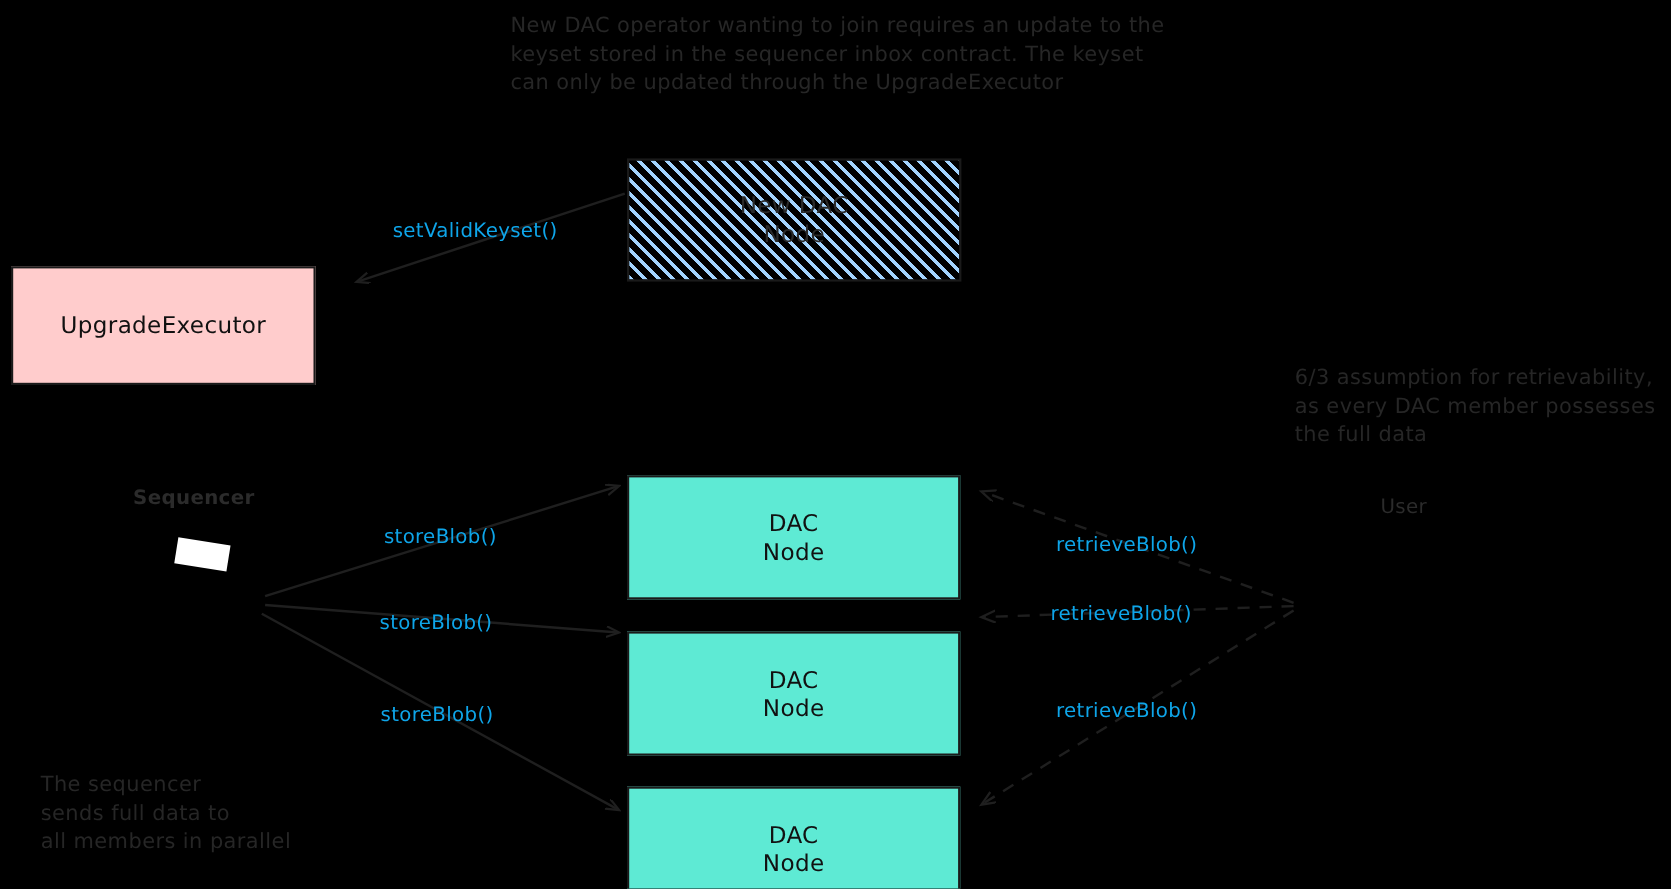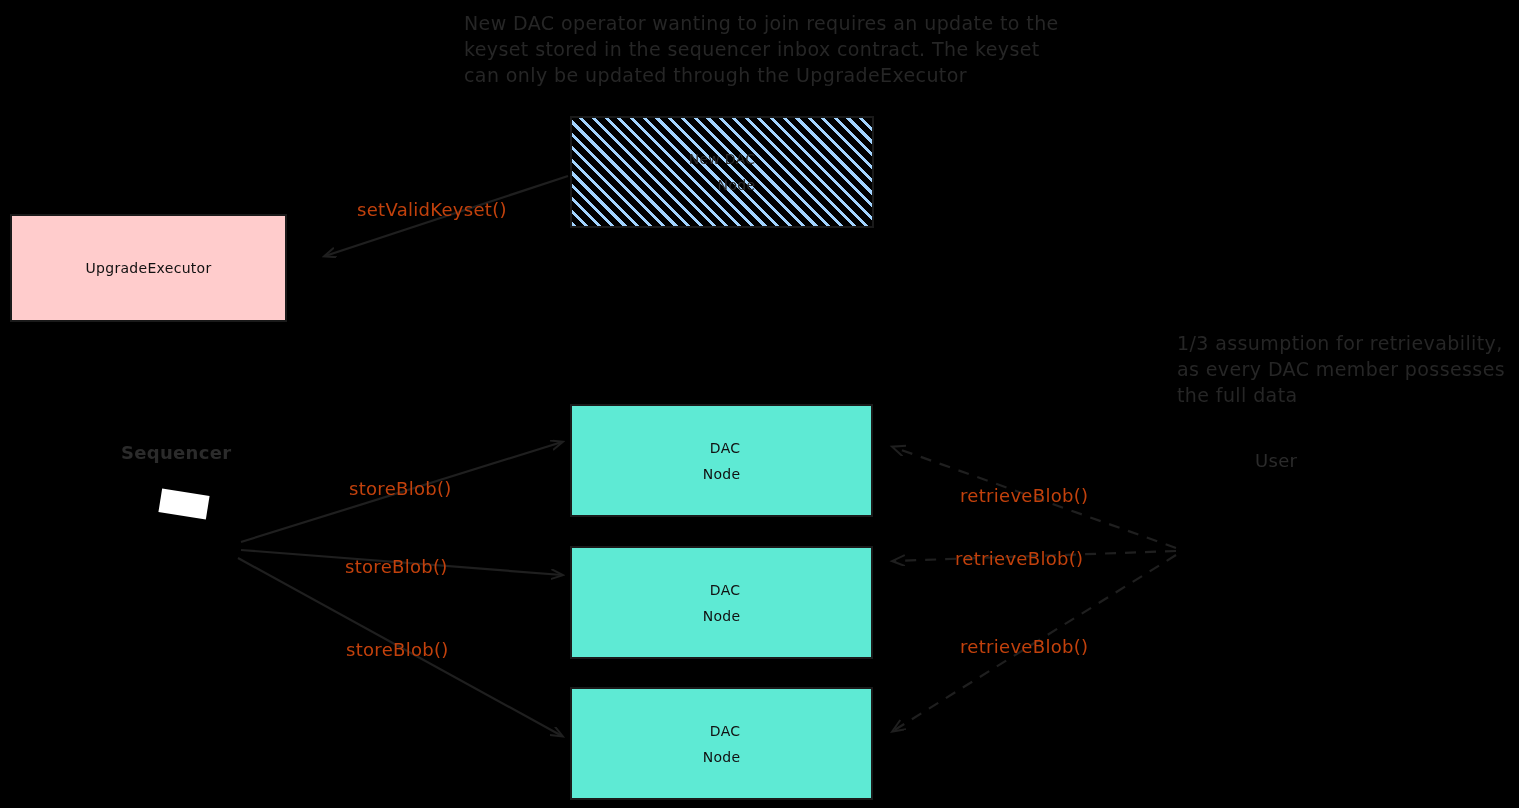--- a/index.html
+++ b/index.html
@@ -25,41 +25,42 @@
     white-space: pre-line;
     letter-spacing: 0.4px;
   }
   .box {
     position: absolute;
     box-sizing: border-box;
     border: 2px solid #1a1a1a;
     display: flex;
     align-items: center;
     justify-content: center;
-    text-align: right;
+    text-align: center;
     color: #111111;
-    font-size: 14px;
+    font-size: 21px;
     line-height: 26px;
     white-space: pre-line;
     letter-spacing: 0.3px;
+    margin-top: 28px;
   }
   .box-pink { background: #FFCCCC; }
   .box-blue { background: #5eead4; }
   .box-hatch {
     background-color: #000000;
     background-image: repeating-linear-gradient(
       45deg,
       #A3D4FF 0px, #A3D4FF 3px,
       #000000 3px, #000000 9px
     );
     color: #2a2a2a;
   }
   .edge-label {
     position: absolute;
-    color: #c2410c;
+    color: #0ea5e9;
     font-size: 18px;
     letter-spacing: 0.3px;
     white-space: nowrap;
   }
   .plain-label {
     position: absolute;
     color: #2b2b2b;
     font-size: 18px;
     letter-spacing: 0.3px;
     white-space: nowrap;
@@ -80,24 +81,27 @@
 </style>
 </head>
 <body>
 
 <div id="canvas">
 
   <div class="note" style="left:464px; top:10px;">New DAC operator wanting to join requires an update to the
 keyset stored in the sequencer inbox contract. The keyset
 can only be updated through the UpgradeExecutor</div>
 
-  <div class="note" style="left:1177px; top:330px;">1/3 assumption for retrievability,
+  <div class="note" style="left:1177px; top:330px;">6/3 assumption for retrievability,
 as every DAC member possesses
 the full data</div>
 
+  <div class="note" style="left:37px; top:700px;">The sequencer
+sends full data to
+all members in parallel</div>
 
   <div class="box box-hatch" style="left:570px; top:116px; width:304px; height:112px;">New DAC
 Node</div>
 
   <div class="box box-pink" style="left:10px; top:214px; width:277px; height:108px;">UpgradeExecutor</div>
 
   <div class="box box-blue" style="left:570px; top:404px; width:303px; height:113px;">DAC
 Node</div>
 
   <div class="box box-blue" style="left:570px; top:546px; width:303px; height:113px;">DAC

